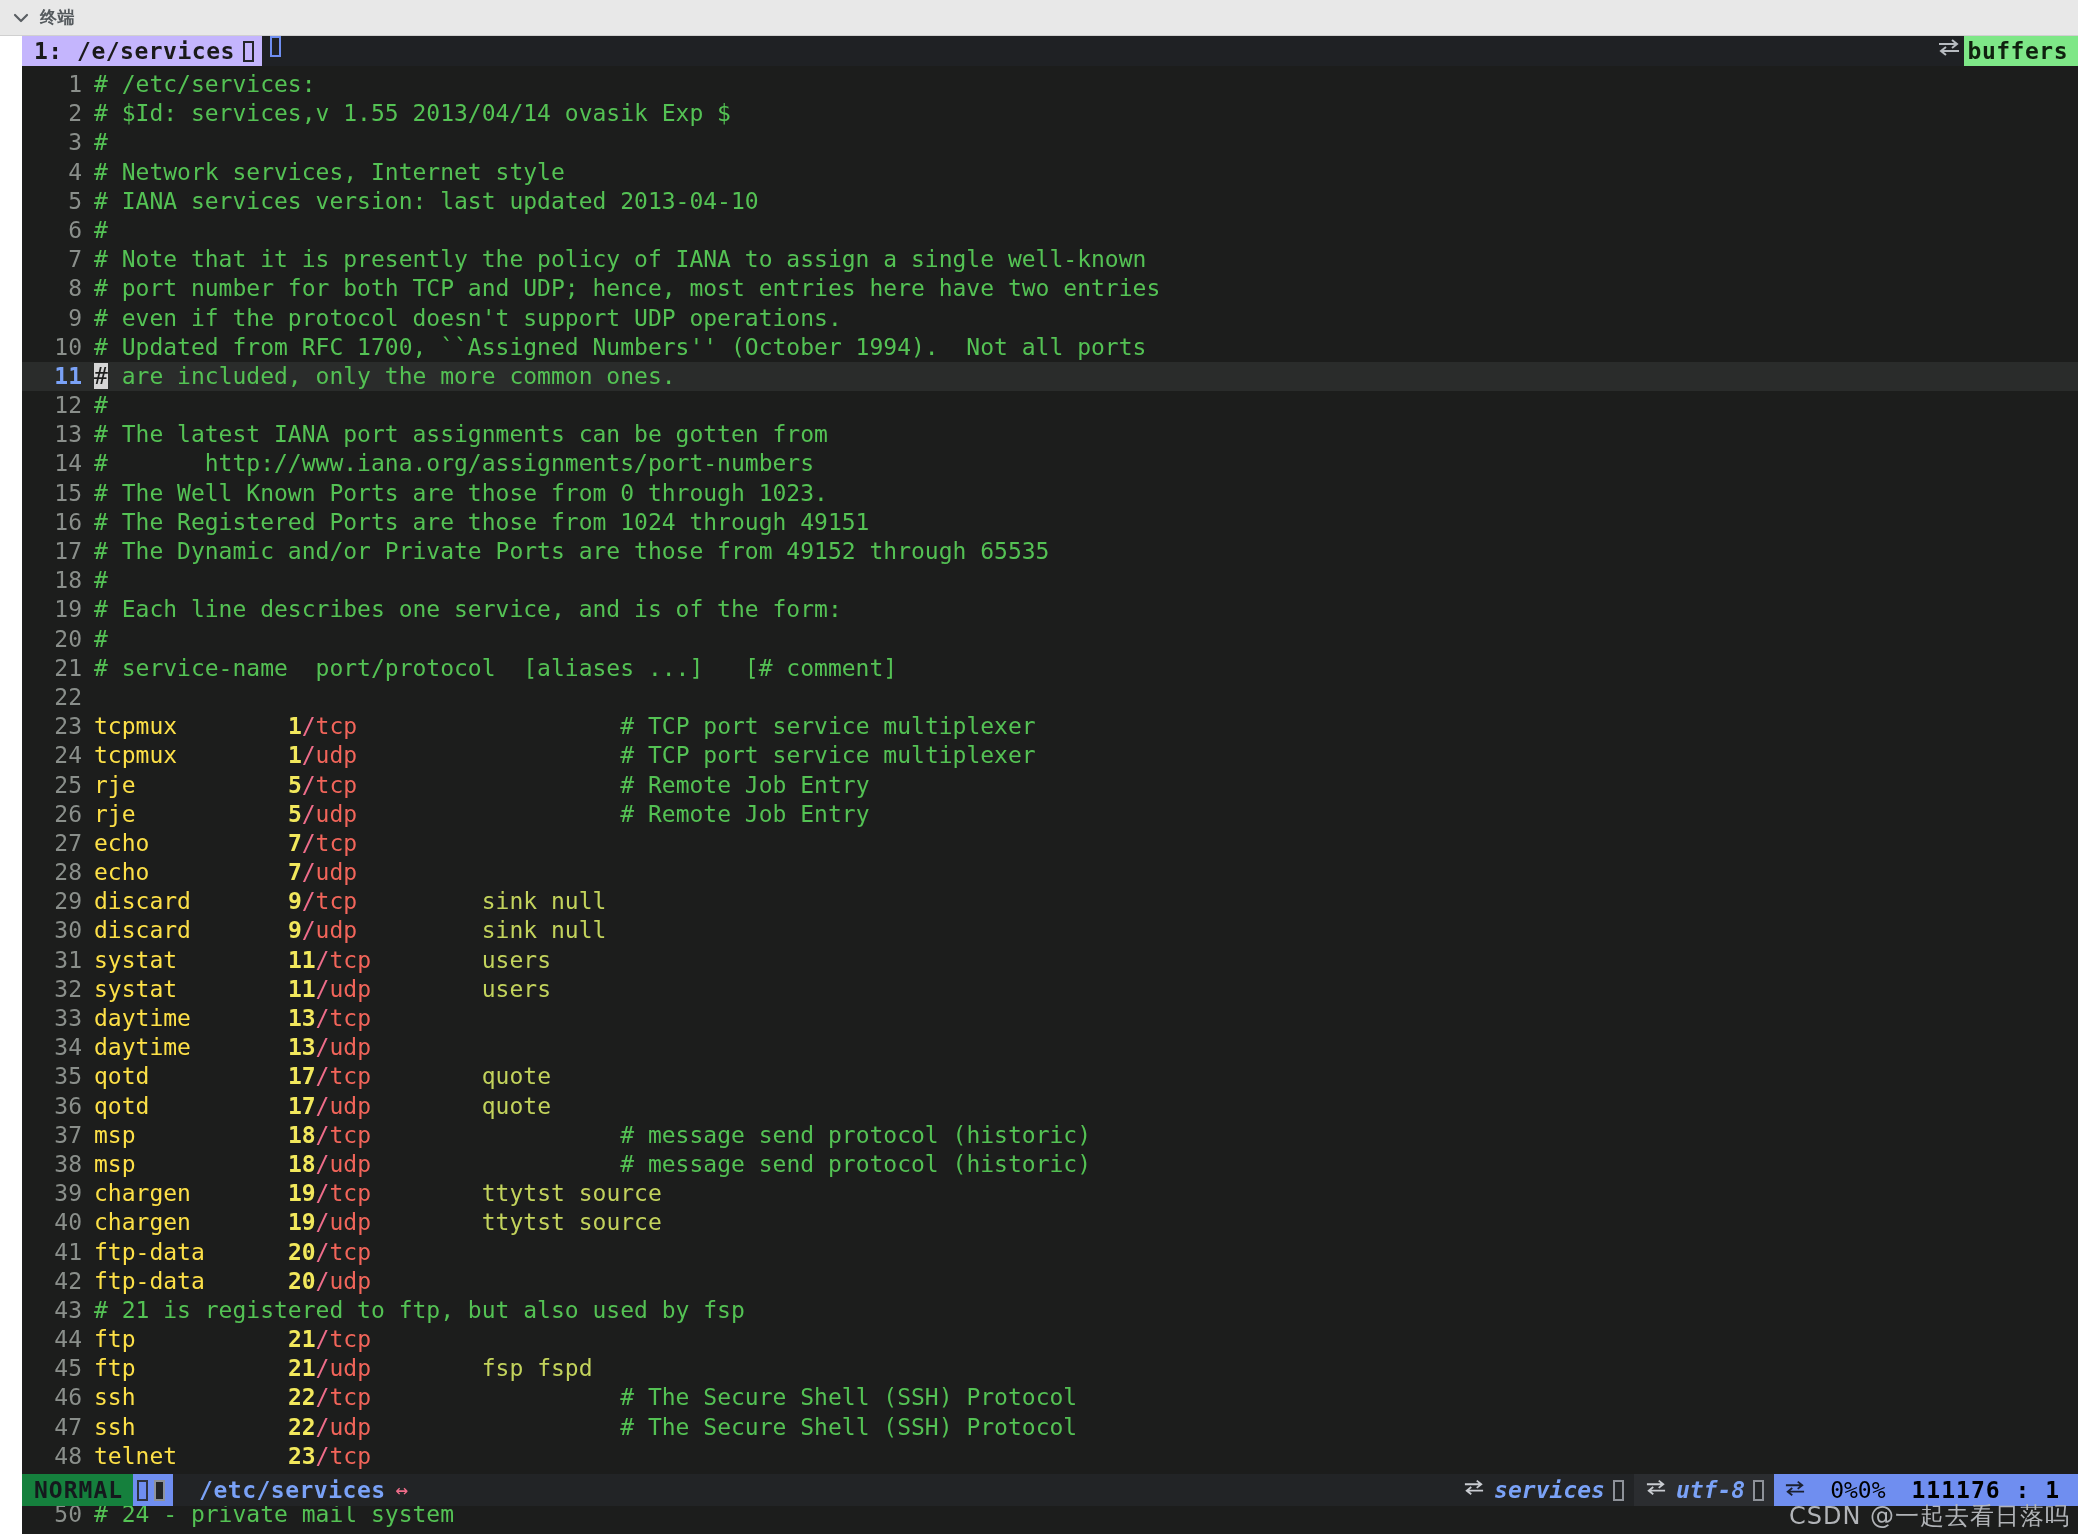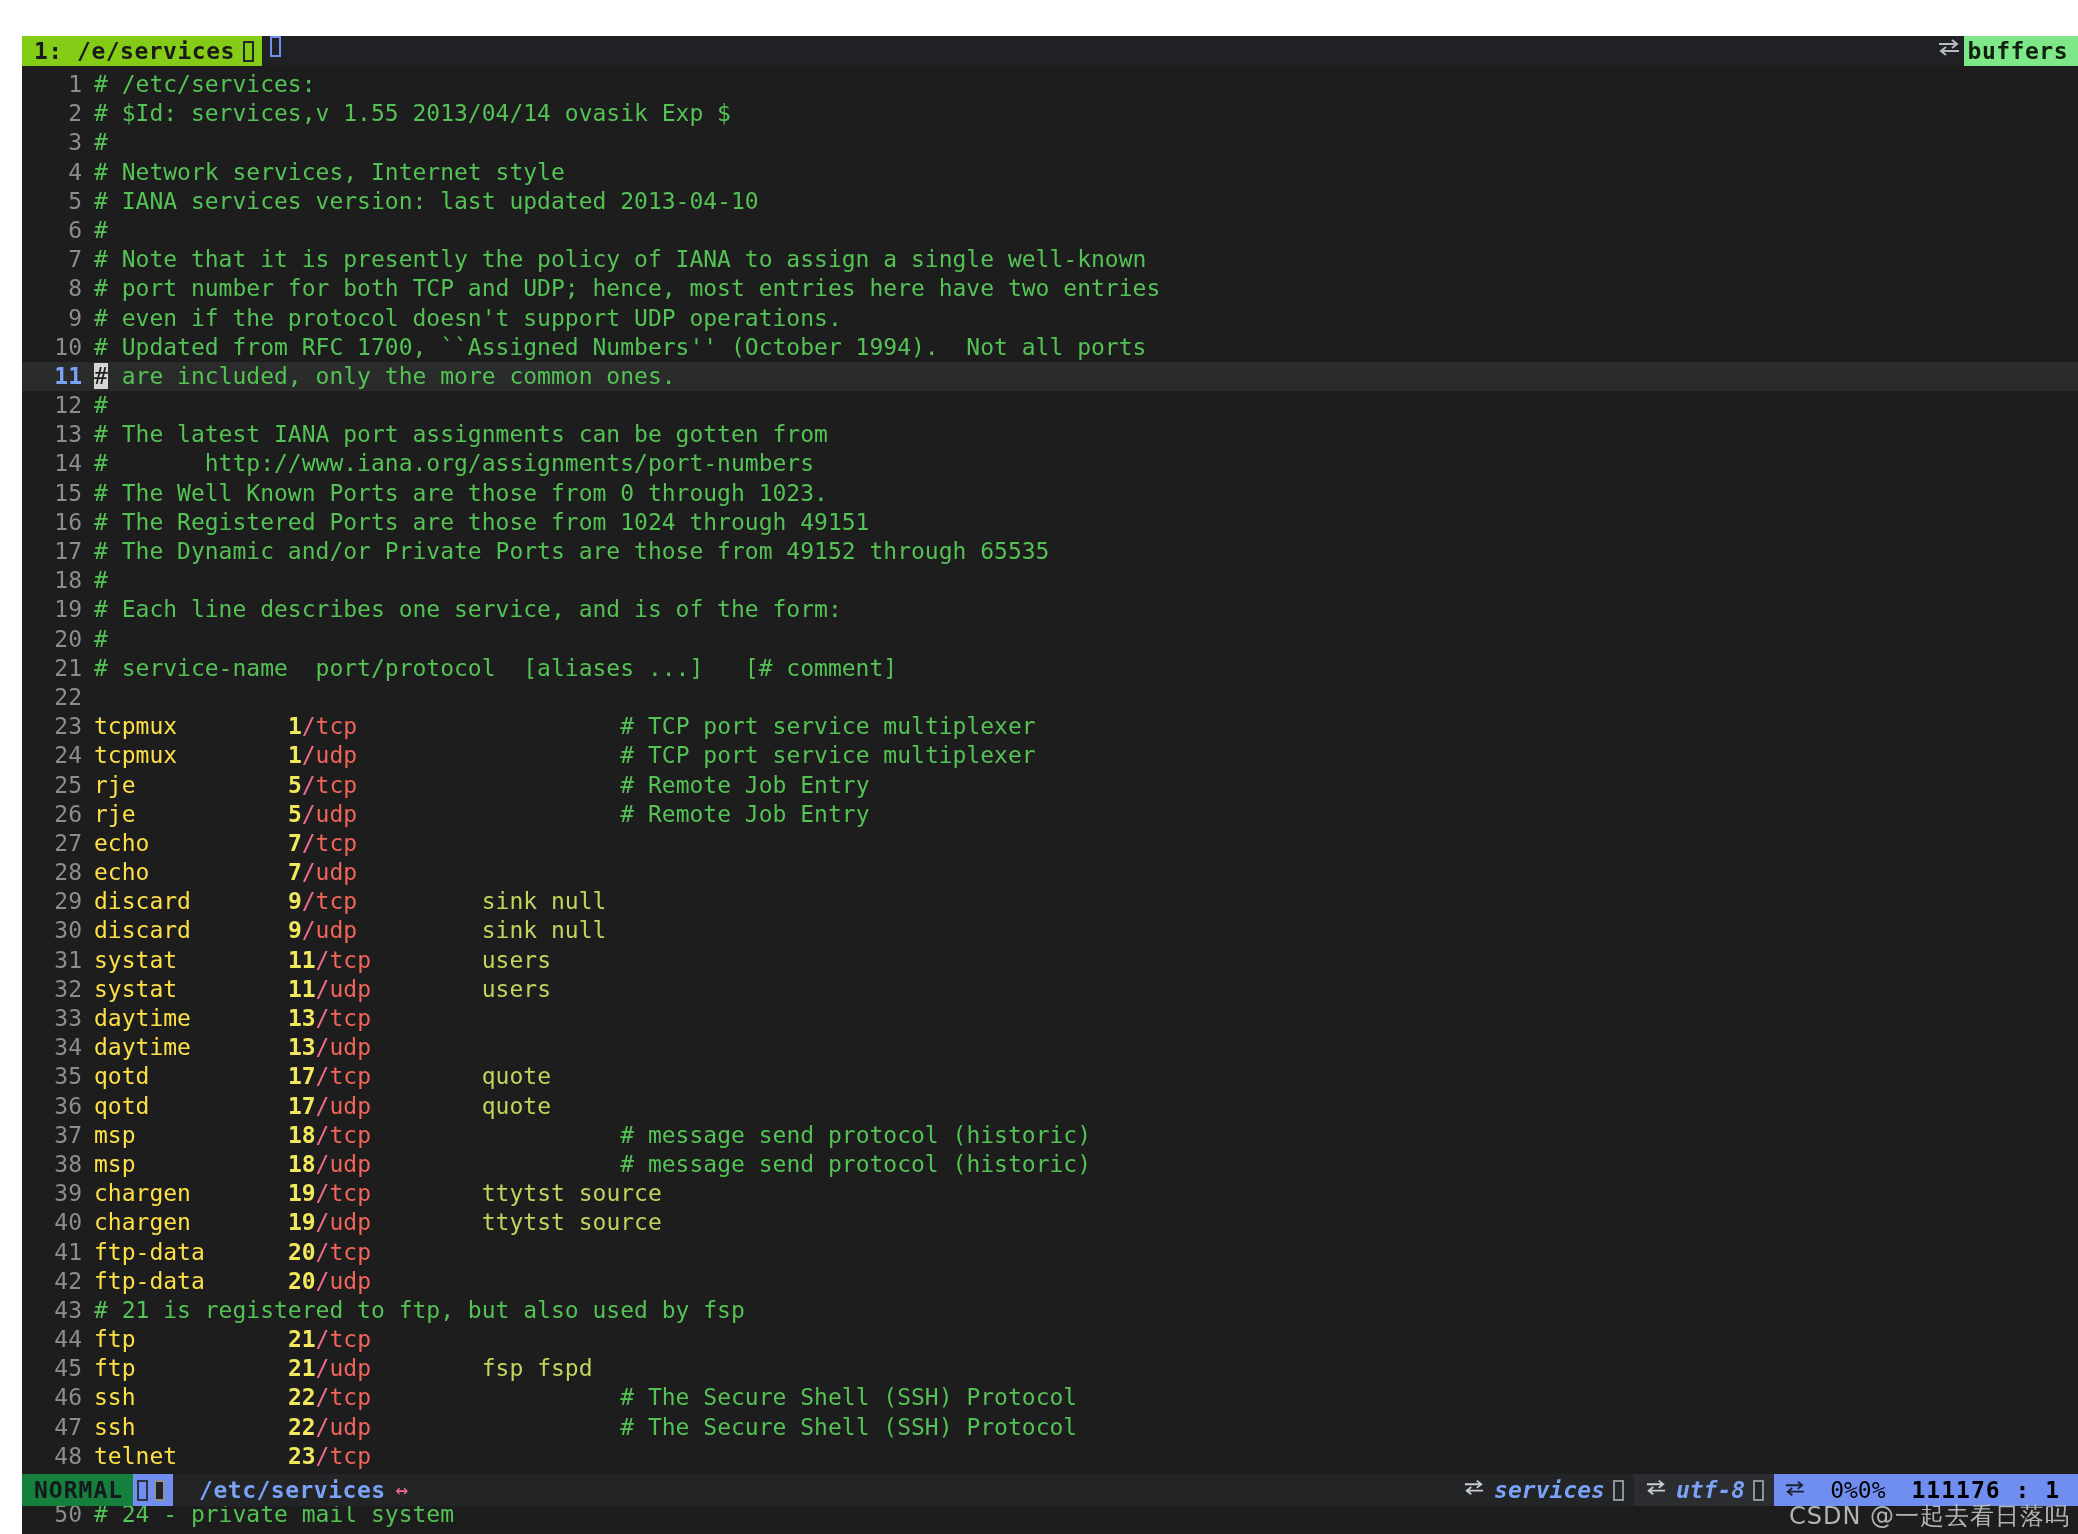--- a/index.html
+++ b/index.html
@@ -67,21 +67,21 @@
     height: 30px;
     background: #1f2124;
     display: flex;
     align-items: stretch;
     font-size: 23px;
     line-height: 30px;
     position: relative;
     white-space: nowrap;
   }
   .tab-active {
-    background: #84cc16;
+    background: #c4b5fd;
     color: #1a1a1a;
     padding: 0 8px 0 12px;
     font-weight: 600;
     letter-spacing: 0.5px;
     display: flex;
     align-items: center;
     gap: 8px;
   }
   .missing-glyph {
     display: inline-block;
@@ -246,20 +246,28 @@
     letter-spacing: 1px;
     opacity: 0.95;
     margin-left: 26px;
   }
 </style>
 </head>
 <body>
 
 <div id="app">
 
+  <div id="panel-header">
+    <span class="chev">
+      <svg width="20" height="20" viewBox="0 0 20 20">
+        <path d="M4 7 L10 13 L16 7" fill="none" stroke="#5a5f63" stroke-width="2.2" stroke-linecap="round" stroke-linejoin="round"></path>
+      </svg>
+    </span>
+    <span class="title">终端</span>
+  </div>
 
   <div id="terminal">
 
     <div id="tabline">
       <div class="tab-active">
         <span>1: /e/services</span>
         <span class="missing-glyph onblue"></span>
       </div>
       <span class="missing-glyph dark"></span>
       <div class="spacer"></div>

